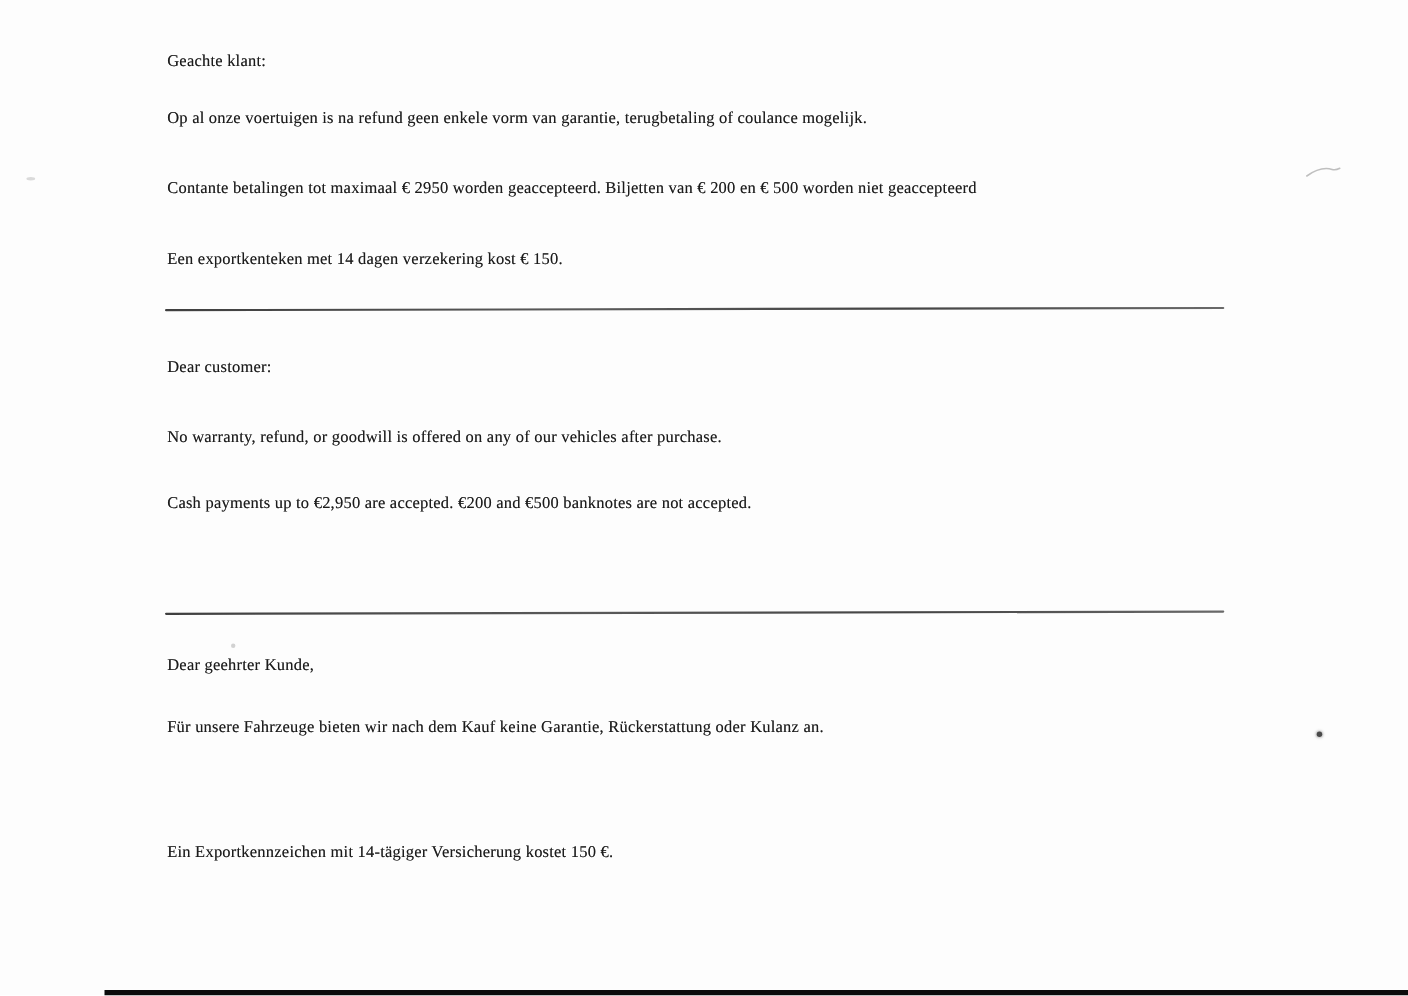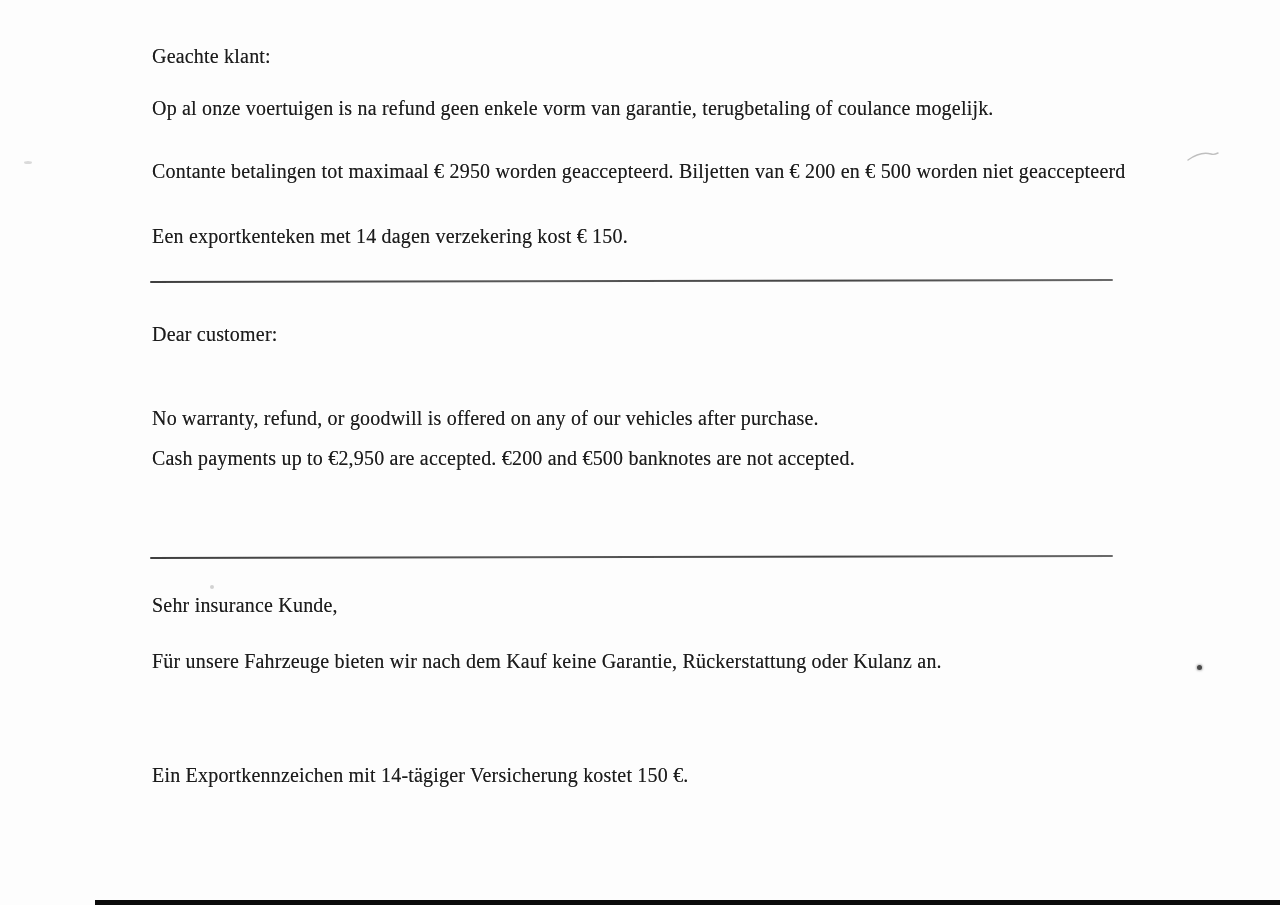--- a/index.html
+++ b/index.html
@@ -15,21 +15,21 @@
     width: 1280px;
     height: 905px;
     background: #fdfdfd;
     font-family: "Liberation Serif", "DejaVu Serif", serif;
     color: #1c1c1c;
   }
   .line {
     position: absolute;
     left: 152px;
     white-space: nowrap;
-    font-size: 20px;
+    font-size: 15px;
     line-height: 24px;
     letter-spacing: 0.2px;
     text-shadow: 0 0 0.5px rgba(30,30,30,0.55);
   }
   .divider {
     position: absolute;
     left: 150px;
     width: 963px;
     height: 2px;
     background: linear-gradient(to right, #3f3f3f, #5a5a5a 40%, #444 70%, #6a6a6a);
@@ -70,26 +70,26 @@
 <div class="scan-page">
 
   <div class="line" style="top:44px">Geachte klant:</div>
   <div class="line" style="top:96px">Op al onze voertuigen is na refund geen enkele vorm van garantie, terugbetaling of coulance mogelijk.</div>
   <div class="line" style="top:159px">Contante betalingen tot maximaal € 2950 worden geaccepteerd. Biljetten van € 200 en € 500 worden niet geaccepteerd</div>
   <div class="line" style="top:224px">Een exportkenteken met 14 dagen verzekering kost € 150.</div>
 
   <div class="divider" style="top:280px"></div>
 
   <div class="line" style="top:322px">Dear customer:</div>
-  <div class="line" style="top:406px">No warranty, refund, or goodwill is offered on any of our vehicles after purchase.</div>
+  <div class="line" style="top:386px">No warranty, refund, or goodwill is offered on any of our vehicles after purchase.</div>
   <div class="line" style="top:446px">Cash payments up to €2,950 are accepted. €200 and €500 banknotes are not accepted.</div>
 
   <div class="divider" style="top:556px"></div>
 
-  <div class="line" style="top:593px">Sehr insurance Kunde,</div>
+  <div class="line" style="top:593px">Dear geehrter Kunde,</div>
   <div class="line" style="top:649px">Für unsere Fahrzeuge bieten wir nach dem Kauf keine Garantie, Rückerstattung oder Kulanz an.</div>
   <div class="line" style="top:763px">Ein Exportkennzeichen mit 14-tägiger Versicherung kostet 150 €.</div>
 
   <svg class="artifact" style="left:1186px; top:148px" width="34" height="16" viewBox="0 0 34 16">
     <path d="M2 12 C 9 7, 18 4, 25 6 C 28 7, 30 6, 32 5" fill="none" stroke="#bfbfbf" stroke-width="1.4" stroke-linecap="round"></path>
   </svg>
   <div class="artifact speck-dot" style="left:1197px; top:665px"></div>
   <div class="artifact speck-faint-1" style="left:24px;  top:161px"></div>
   <div class="artifact speck-faint-2" style="left:210px; top:585px"></div>
 

